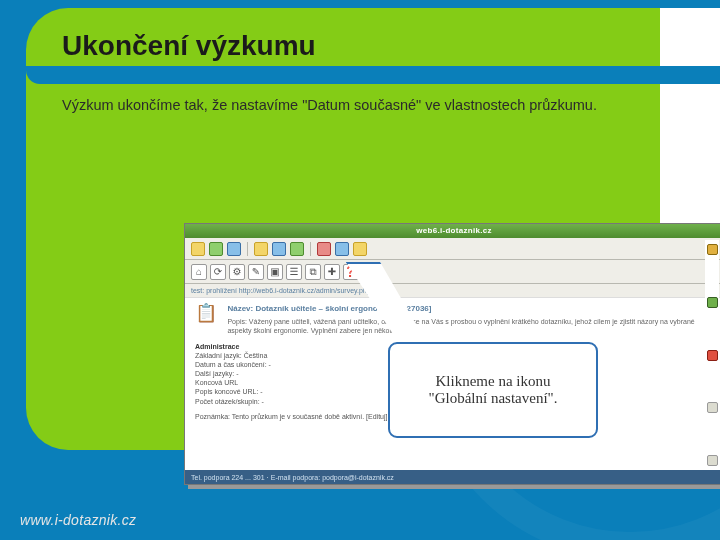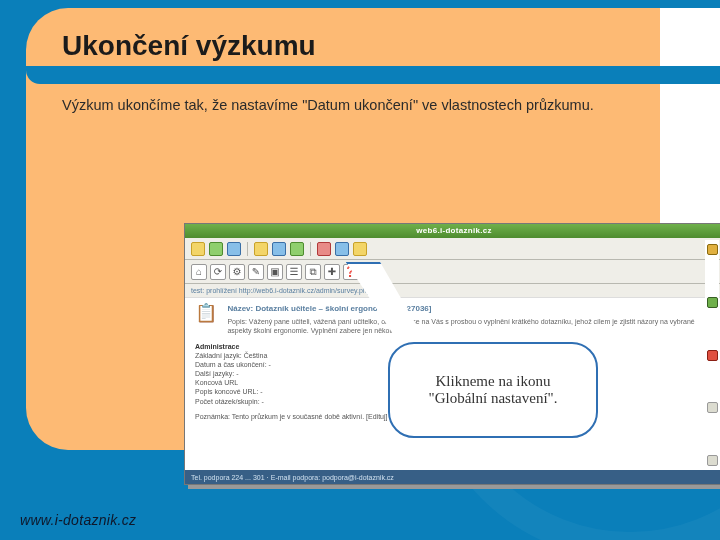--- a/index.html
+++ b/index.html
@@ -9,21 +9,21 @@
     width: 720px; height: 540px;
     background: #0a7fba;
     position: relative;
   }
 
   
   .panel {
     position: absolute;
     top: 8px; left: 26px;
     width: 690px; height: 442px;
-    background: #fdba74;
+    background: #84cc16;
     border-radius: 42px 0 0 42px;
     padding: 22px 22px 22px 36px;
   }
   
   .panel::after{
     content:"";
     position:absolute; top:0; right:-4px; width:60px; height:100%;
     background:#fff;
   }
 
@@ -114,21 +114,21 @@
   .shot-right .ri.grn{background:#6fb04b;border-color:#375f24;}
   .shot-right .ri.gold{background:#e0b040;border-color:#8a6a10;}
 
   
   .callout{
     position:absolute;
     top:342px; left:388px;
     width:210px; height:96px;
     background:#fff;
     border:2px solid #2f6fb3;
-    border-radius:26px;
+    border-radius:9px;
     display:flex; align-items:center; justify-content:center;
     text-align:center;
     font-family:"Times New Roman",serif;
     font-size:15px; color:#333;
     z-index:4;
     padding:8px 14px;
   }
   .callout-tail{
     position:absolute;
     top:262px; left:346px;
@@ -143,21 +143,21 @@
     width:140px;height:160px;
     background:#fff;
     border-left:2px solid #2f6fb3;
     border-top:2px solid #2f6fb3;
     clip-path: polygon(0 0, 24% 0, 82% 88%, 70% 94%);
   }
 
   .footer-url{
     position:absolute;
     left:20px; bottom:12px;
-    color:#0f172a;
+    color:#e5e5e5;
     font-style:italic;
     font-size:14px; letter-spacing:.3px;
     z-index:5;
   }
 
   
   .ring{
     position:absolute;
     right:-120px; top:140px;
     width:420px;height:420px;
@@ -169,21 +169,21 @@
 </head>
 <body>
 
 <div class="slide">
   <div class="ring"></div>
 
   <div class="panel">
     <h1 class="slide-title">Ukončení výzkumu</h1>
 
     <div class="body-text">
-      <div>Výzkum ukončíme tak, že nastavíme "Datum ukončení" ve vlastnostech průzkumu.</div>
+      <div>Výzkum ukončíme tak, že nastavíme "Datum současné" ve vlastnostech průzkumu.</div>
     </div>
 
     <div class="shot">
       <div class="shot-titlebar">web6.i-dotaznik.cz</div>
 
       <div class="shot-toolbar" id="tb1">
           <div class="tb-icn y"></div>
           <div class="tb-icn g"></div>
           <div class="tb-icn b"></div>
           <div class="tb-sep"></div>

